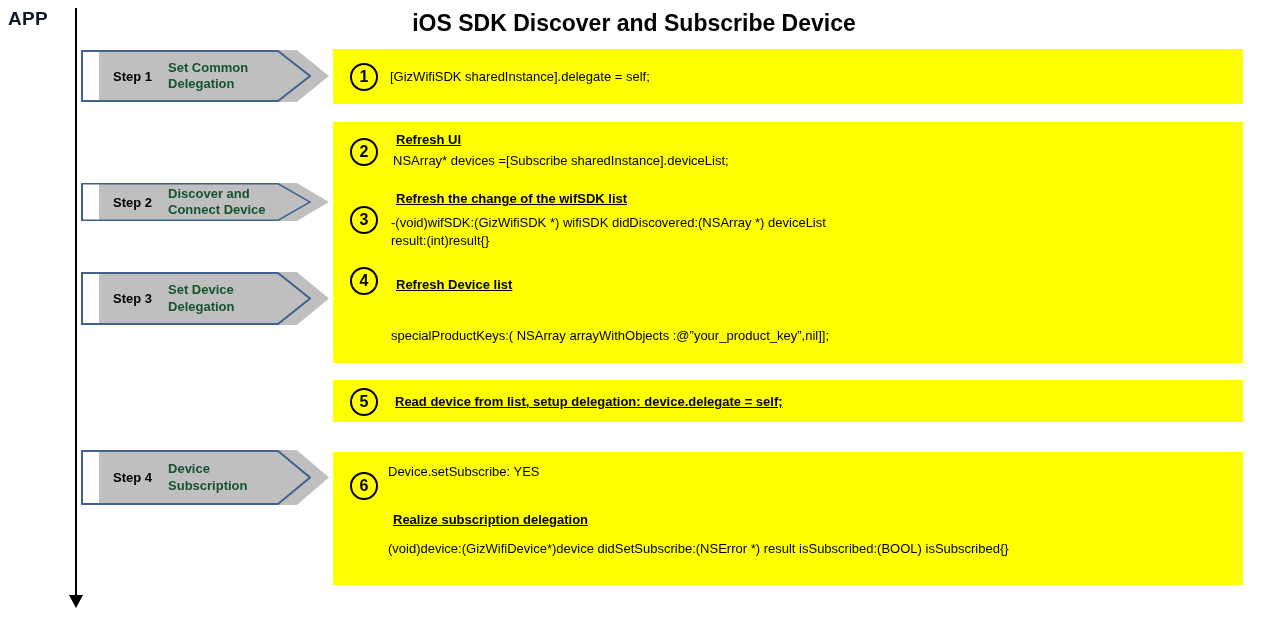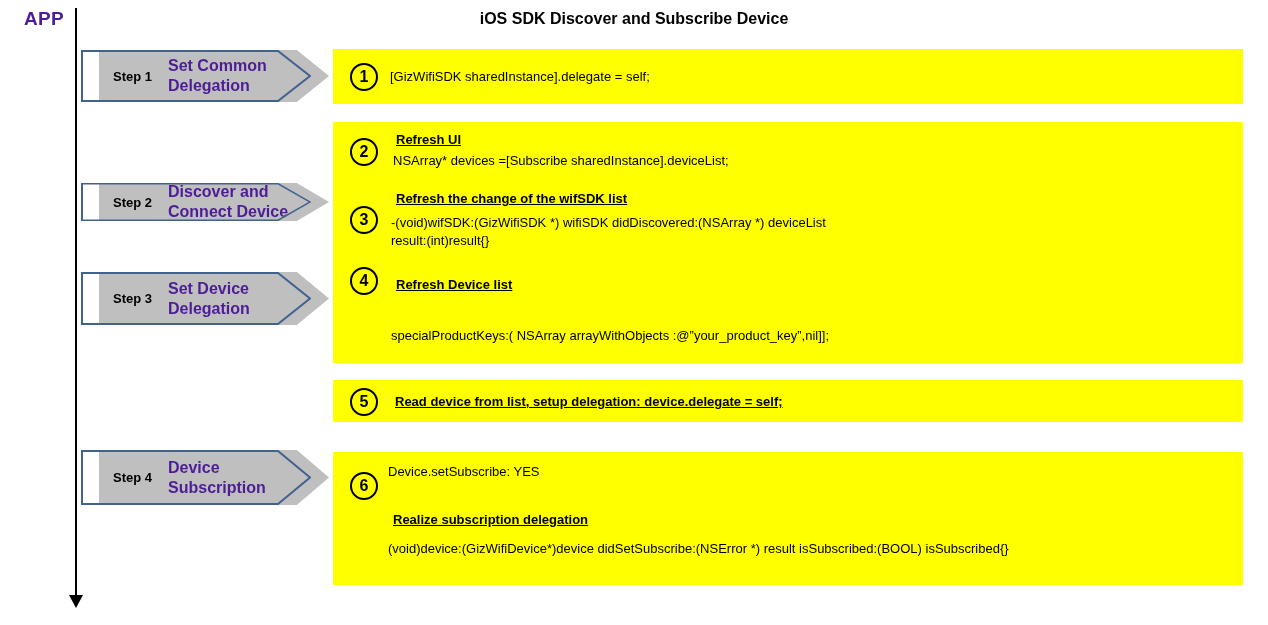--- a/index.html
+++ b/index.html
@@ -11,25 +11,25 @@
     width: 1268px;
     height: 625px;
     position: relative;
     font-family: "Liberation Sans", sans-serif;
     overflow: hidden;
   }
 
   
   #app-label {
     position: absolute;
-    left: 24px;
+    left: 8px;
     top: 8px;
     font-size: 19px;
     font-weight: bold;
-    color: #4c1d95;
+    color: #0f172a;
     letter-spacing: 0.3px;
   }
   #lifeline {
     position: absolute;
     left: 75px;
     top: 8px;
     width: 2px;
     height: 590px;
     background: #000000;
   }
@@ -44,21 +44,21 @@
     border-top: 13px solid #000000;
   }
 
   
   #diagram-title {
     position: absolute;
     left: 0;
     top: 10px;
     width: 1268px;
     text-align: center;
-    font-size: 16px;
+    font-size: 23px;
     font-weight: bold;
     color: #000000;
   }
 
   
   .step-chevron {
     position: absolute;
     left: 81px;
     width: 230px;
     display: flex;
@@ -92,23 +92,23 @@
     z-index: 2;
     font-size: 13px;
     font-weight: bold;
     color: #000000;
     margin-left: 14px;
     white-space: nowrap;
   }
   .step-name {
     position: relative;
     z-index: 2;
-    font-size: 16px;
-    font-weight: bold;
-    color: #4c1d95;
+    font-size: 13px;
+    font-weight: bold;
+    color: #14532d;
     margin-left: 16px;
     line-height: 1.25;
   }
 
   
   .code-panel {
     position: absolute;
     left: 333px;
     width: 910px;
     background: #ffff00;

